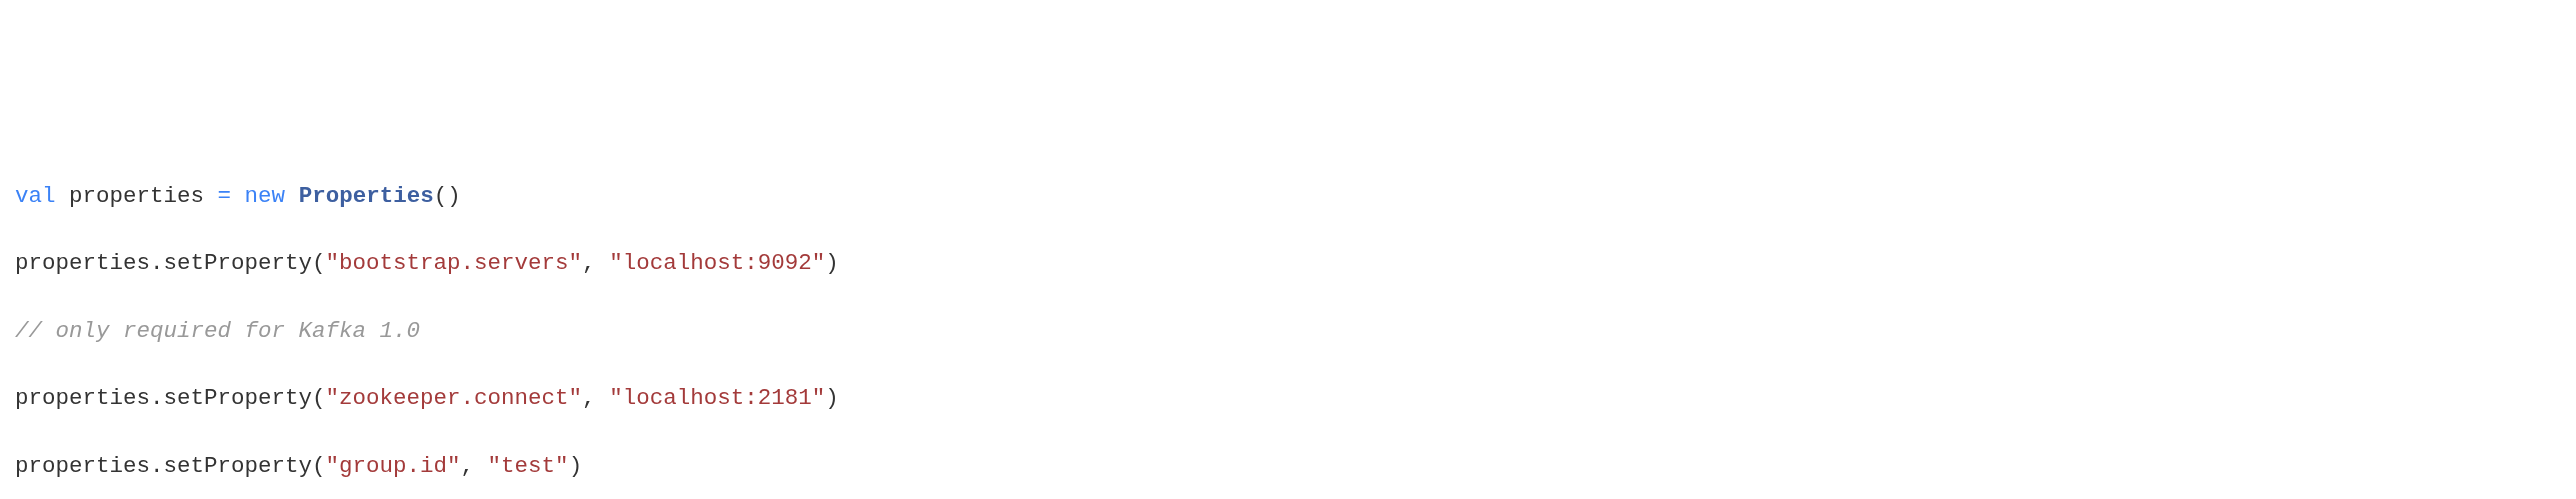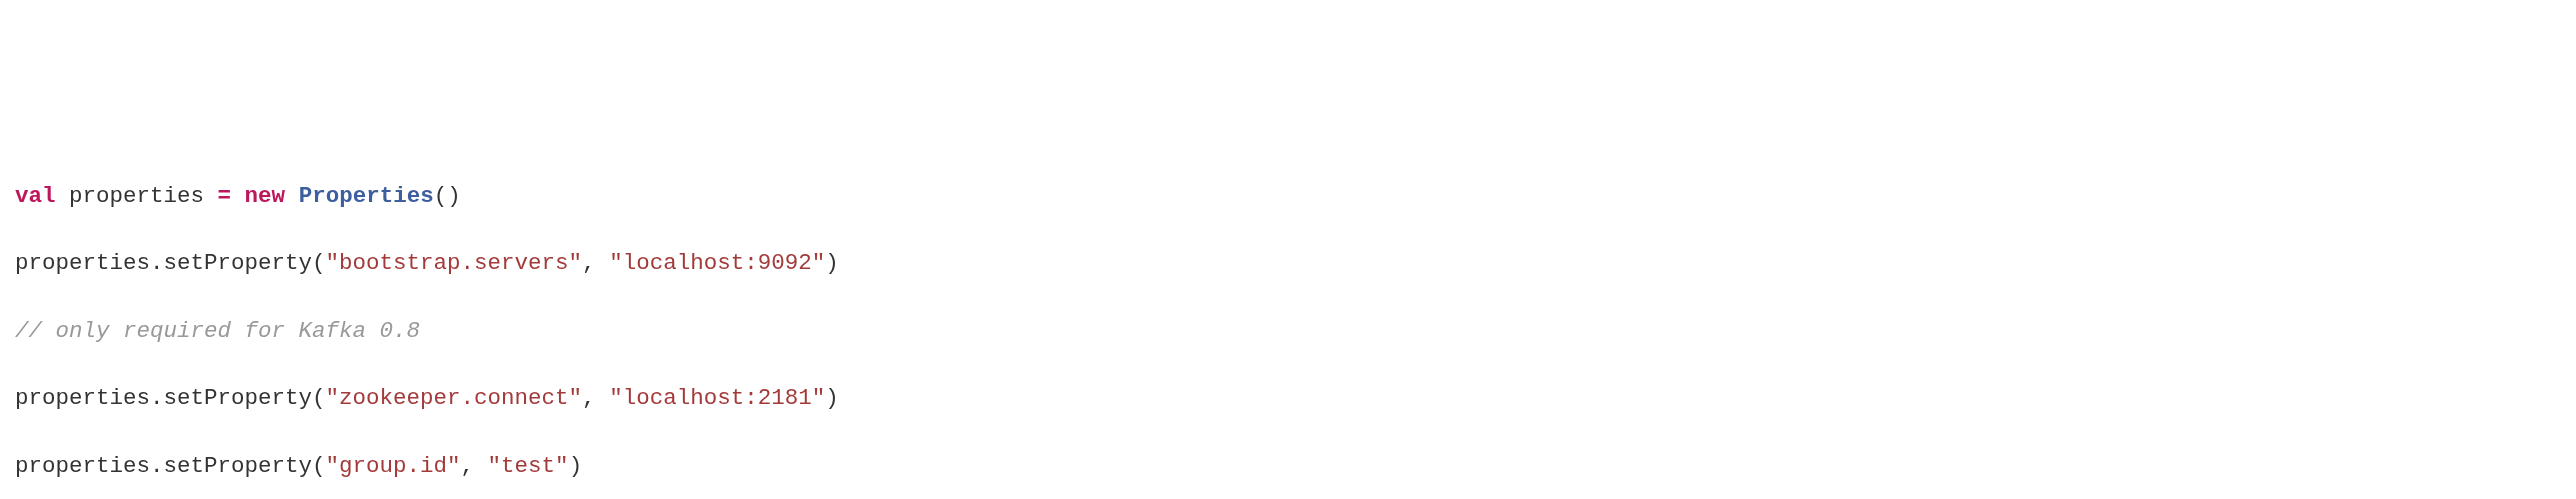--- a/index.html
+++ b/index.html
@@ -16,22 +16,22 @@
       white-space: pre;
       color: #333333;
     }
     .code-block {
       display: block;
     }
     .line {
       display: block;
     }
     .keyword {
-      font-weight: bold;
-      color: #be185d;
+      font-weight: normal;
+      color: #3b82f6;
     }
     .type {
       color: #3d5fa0;
       font-weight: bold;
     }
     .string {
       color: #a33a3a;
     }
     .comment {
       color: #999999;
@@ -53,21 +53,21 @@
     }
   </style>
 </head>
 <body>
 
 
 
 <div class="code-block">
 <span class="line"><span class="keyword">val</span><span class="plain"> </span><span class="plain">properties </span><span class="keyword">=</span><span class="plain"> </span><span class="keyword">new</span><span class="plain"> </span><span class="type">Properties</span><span class="punct">()</span></span>
 <span class="line"><span class="plain">properties.setProperty(</span><span class="string">"bootstrap.servers"</span><span class="plain">, </span><span class="string">"localhost:9092"</span><span class="plain">)</span></span>
-<span class="line"><span class="comment">// only required for Kafka 0.8</span></span>
+<span class="line"><span class="comment">// only required for Kafka 1.0</span></span>
 <span class="line"><span class="plain">properties.setProperty(</span><span class="string">"zookeeper.connect"</span><span class="plain">, </span><span class="string">"localhost:2181"</span><span class="plain">)</span></span>
 <span class="line"><span class="plain">properties.setProperty(</span><span class="string">"group.id"</span><span class="plain">, </span><span class="string">"test"</span><span class="plain">)</span></span>
 
 
 
 </div>
 
 <div class="watermark"></div>
 
 

